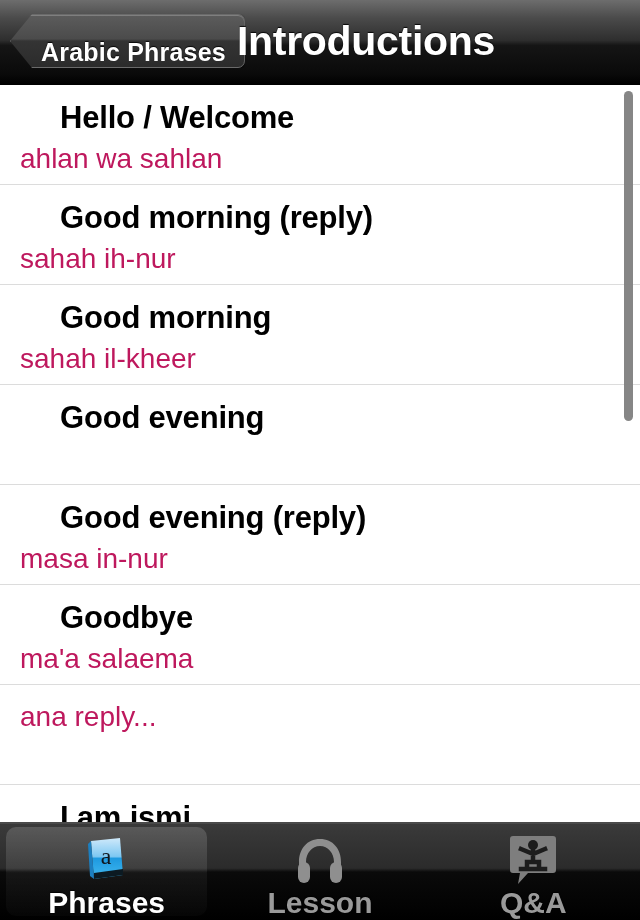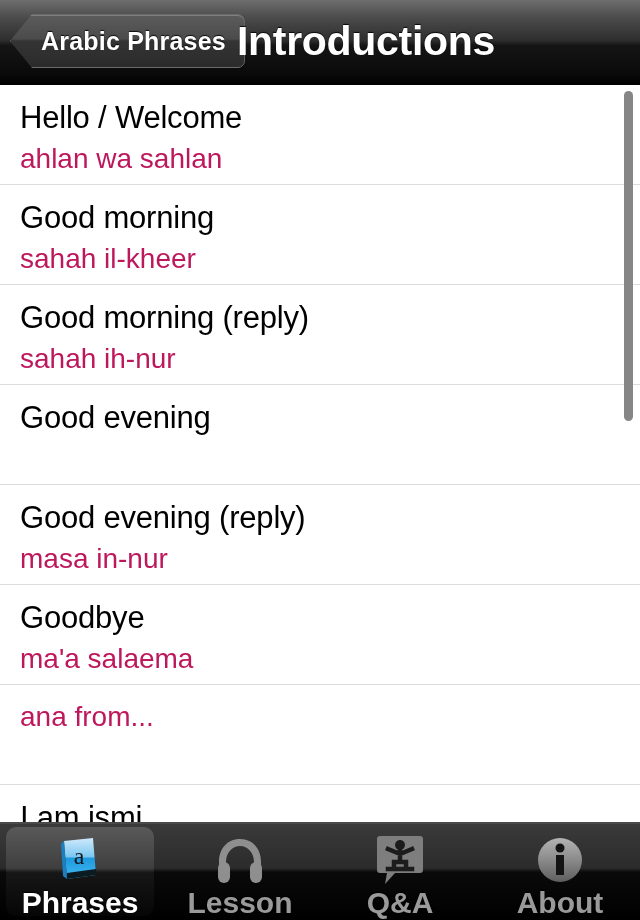--- a/index.html
+++ b/index.html
@@ -23,21 +23,21 @@
     width:640px; height:85px;
     background:linear-gradient(to bottom,
         #6d6d6d 0%, #4a4a4a 22%, #2e2e2e 48%,
         #151515 54%, #0a0a0a 88%, #000 100%);
     border-bottom:1px solid #000;
     overflow:hidden;
   }
   #back-button {
     position:absolute; left:10px; top:14px;
     height:54px;
-    display:flex; align-items:center;
+    display:flex; align-items:flex-end;
     padding:0 18px 0 30px;
     background:linear-gradient(to bottom,
         #5c5c5c 0%, #4b4b4b 46%, #343434 50%, #2b2b2b 100%);
     color:#fff;
     border:1px solid #6a6a6a;
     border-radius:7px;
     box-shadow:inset 0 1px 0 rgba(255,255,255,.22), 0 1px 2px rgba(0,0,0,.7);
     -webkit-clip-path:polygon(22px 0, 100% 0, 100% 100%, 22px 100%, 0 50%);
     clip-path:polygon(22px 0, 100% 0, 100% 100%, 22px 100%, 0 50%);
     cursor:pointer;
@@ -65,24 +65,25 @@
   }
   .phrase-row {
     position:relative;
     height:100px;
     padding:12px 0 0 20px;
     border-bottom:1px solid #dcdcdc;
     background:#fff;
     cursor:pointer;
   }
   .phrase-en {
-    font-size:31px; font-weight:normal;
+    font-size:31px; font-weight:bold;
     color:#000; line-height:42px;
     white-space:nowrap;
     letter-spacing:-.2px;
+    margin-left:40px;
   }
   .phrase-tr {
     font-size:28px; font-weight:normal;
     color:#be185d; line-height:40px;
     white-space:nowrap;
   }
 
   
   #scroll-indicator {
     position:absolute;
@@ -144,40 +145,40 @@
     <div id="nav-title">Introductions</div>
   </div>
 
   <div id="list-area">
     <div id="rows-container">
         <div class="phrase-row">
           <div class="phrase-en">Hello / Welcome</div>
           <div class="phrase-tr">ahlan wa sahlan</div>
         </div>
         <div class="phrase-row">
+          <div class="phrase-en">Good morning (reply)</div>
+          <div class="phrase-tr">sahah ih-nur</div>
+        </div>
+        <div class="phrase-row">
           <div class="phrase-en">Good morning</div>
           <div class="phrase-tr">sahah il-kheer</div>
         </div>
         <div class="phrase-row">
-          <div class="phrase-en">Good morning (reply)</div>
-          <div class="phrase-tr">sahah ih-nur</div>
-        </div>
-        <div class="phrase-row">
           <div class="phrase-en">Good evening</div>
         </div>
         <div class="phrase-row">
           <div class="phrase-en">Good evening (reply)</div>
           <div class="phrase-tr">masa in-nur</div>
         </div>
         <div class="phrase-row">
           <div class="phrase-en">Goodbye</div>
           <div class="phrase-tr">ma'a salaema</div>
         </div>
         <div class="phrase-row">
-          <div class="phrase-tr">ana from...</div>
+          <div class="phrase-tr">ana reply...</div>
         </div>
         <div class="phrase-row">
           <div class="phrase-en">I am ismi...</div>
         </div>
       </div>
     <div id="scroll-indicator"></div>
   </div>
 
   <div id="tabbar">
       <div class="tab active">
@@ -212,32 +213,15 @@
       <div class="tab">
         <div class="tab-icon">
           <svg width="50" height="52" viewBox="0 0 50 52">
             <path d="M5 2 L45 2 Q48 2 48 5 L48 36 Q48 39 45 39 L20 39 L10 50 L12 39 L5 39 Q2 39 2 36 L2 5 Q2 2 5 2 Z" fill="#7e7e7e"></path>
             <circle cx="25" cy="11" r="5" fill="#1c1c1c"></circle>
             <path d="M25 17 L25 28 M25 20 L13 15 M25 20 L37 15 M19 28 L31 28 M19 28 L19 35 M31 28 L31 35 M13 35 L23 35 M27 35 L37 35" stroke="#1c1c1c" stroke-width="4.5" fill="none" stroke-linecap="square"></path>
           </svg>
         </div>
         <div class="tab-label">Q&amp;A</div>
       </div>
-      <div class="tab">
-        <div class="tab-icon">
-          <svg width="50" height="50" viewBox="0 0 50 50">
-            <defs>
-              <linearGradient id="ifg" x1="0" y1="0" x2="0" y2="1">
-                <stop offset="0%" stop-color="#b4b4b4"></stop>
-                <stop offset="50%" stop-color="#8a8a8a"></stop>
-                <stop offset="100%" stop-color="#5e5e5e"></stop>
-              </linearGradient>
-            </defs>
-            <circle cx="25" cy="25" r="22" fill="url(#ifg)"></circle>
-            <circle cx="25" cy="13" r="4.5" fill="#141414"></circle>
-            <rect x="21" y="20" width="8" height="20" fill="#141414"></rect>
-          </svg>
-        </div>
-        <div class="tab-label">About</div>
-      </div>
     </div>
 
 </div>
 
 </body></html>

